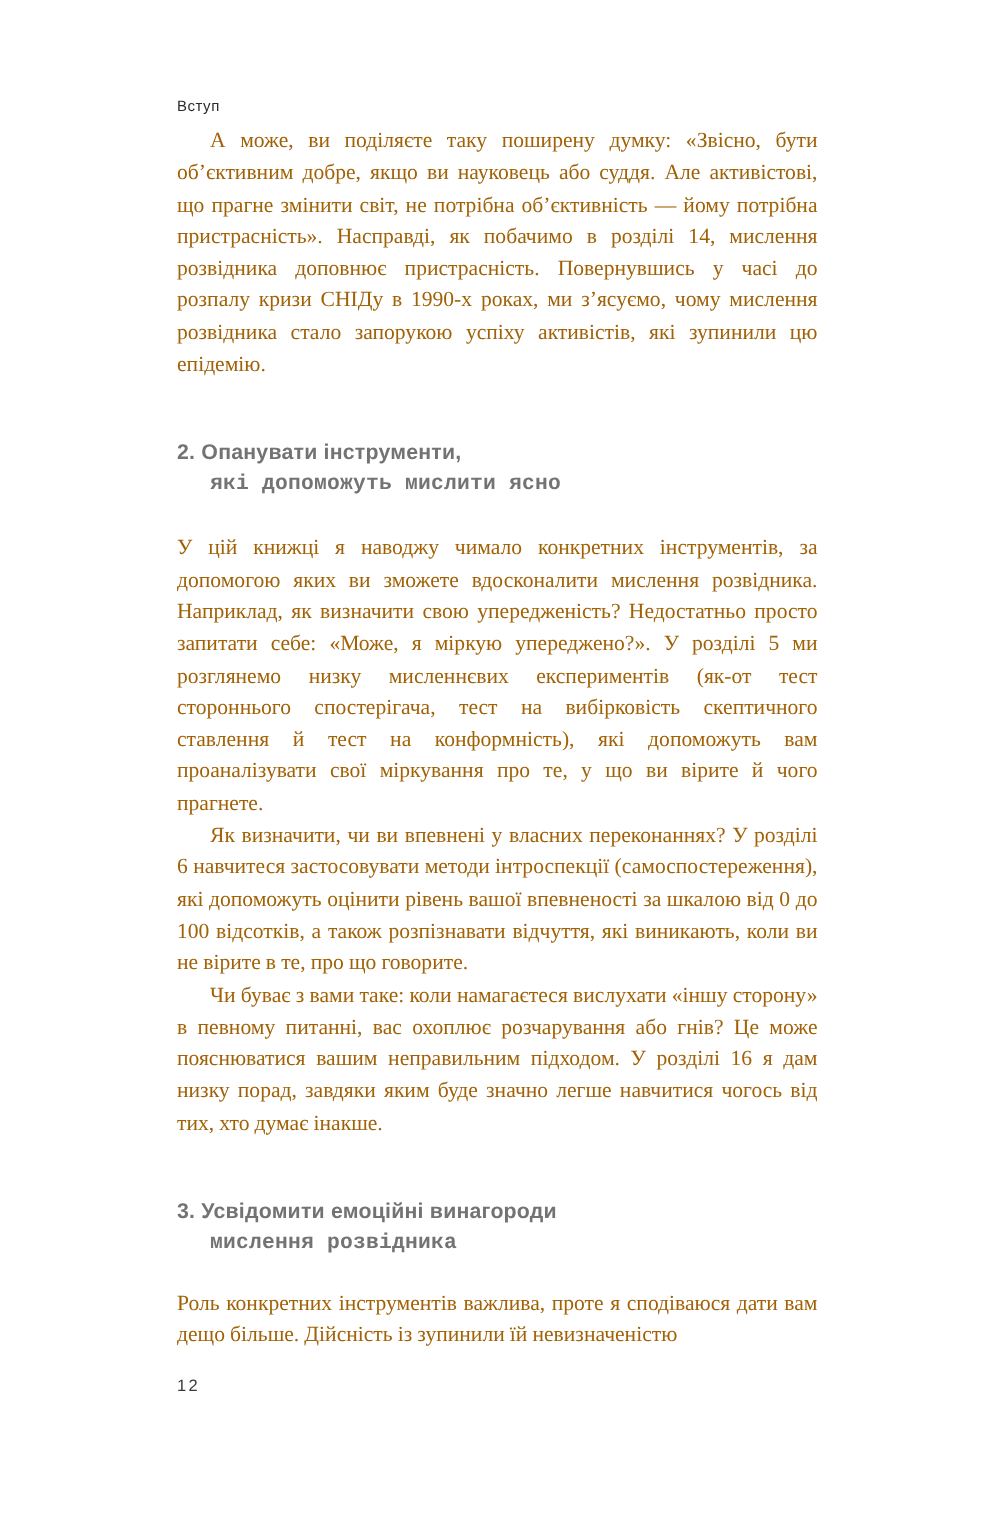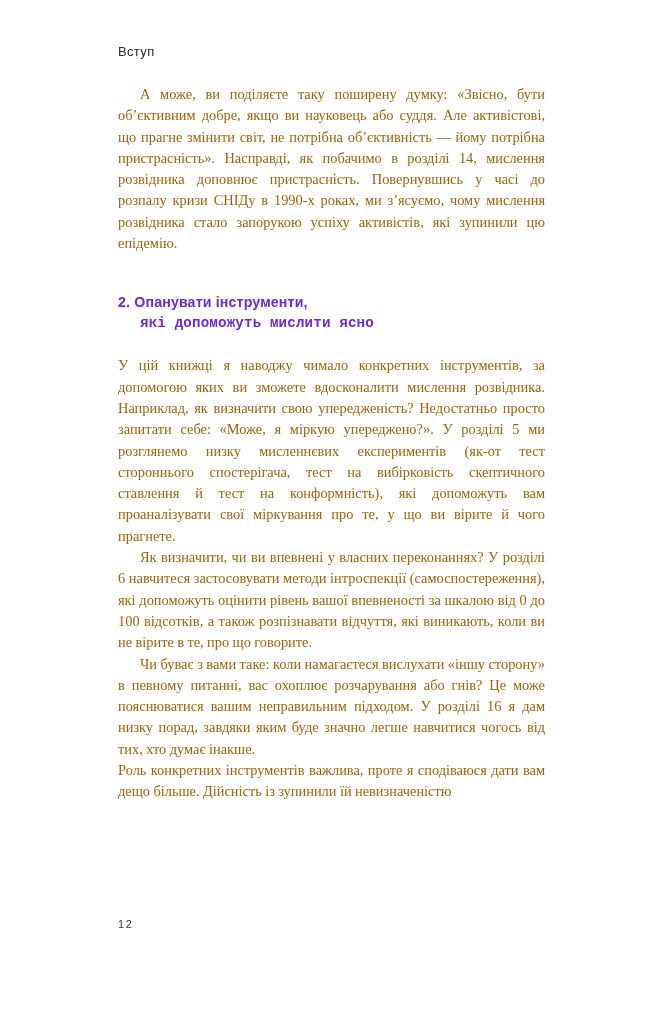--- a/index.html
+++ b/index.html
@@ -21,23 +21,23 @@
     left: 0; top: 0;
     width: 667px;
     height: 1024px;
     background: #ffffff;
   }
 
   
   .running-head {
     position: absolute;
     left: 118px;
-    top: 44px;
+    top: 66px;
     font-family: "Liberation Sans", sans-serif;
-    font-size: 13px;
+    font-size: 10px;
     letter-spacing: 0.35px;
     color: #2b2b2b;
   }
 
   
   .text-column {
     position: absolute;
     left: 118px;
     top: 84px;
     width: 427px;
@@ -58,21 +58,21 @@
     text-indent: 0;
   }
 
   
   .section-heading {
     font-family: "Liberation Sans", sans-serif;
     font-weight: bold;
     font-size: 14.2px;
     line-height: 20.5px;
     letter-spacing: 0.15px;
-    color: #6d28d9;
+    color: #737373;
     padding-left: 22px;
     text-indent: -22px;
     margin: 0;
   }
   .heading-block-1 { margin-top: 38px; margin-bottom: 22px; }
   .heading-block-2 { margin-top: 38px; margin-bottom: 20px; }
   .heading-line-2 { display: block; text-indent: 0; font-family: Liberation Mono, monospace; }
 
   
   .folio {
@@ -101,20 +101,25 @@
       <span>Опанувати інструменти,</span>
       <span class="heading-line-2">які допоможуть мислити ясно</span>
     </div>
 
     <p class="body-para noindent">У цій книжці я наводжу чимало конкретних інструментів, за допомогою яких ви зможете вдосконалити мислення розвідника. Наприклад, як визначити свою упередженість? Недостатньо просто запитати себе: «Може, я міркую упереджено?». У розділі 5 ми розглянемо низку мисленнєвих експериментів (як-от тест стороннього спостерігача, тест на вибірковість скептичного ставлення й тест на конформність), які допоможуть вам проаналізувати свої міркування про те, у що ви вірите й чого прагнете.</p>
 
     <p class="body-para">Як визначити, чи ви впевнені у власних переконаннях? У розділі 6 навчитеся застосовувати методи інтроспекції (самоспостереження), які допоможуть оцінити рівень вашої впевненості за шкалою від 0 до 100 відсотків, а також розпізнавати відчуття, які виникають, коли ви не вірите в те, про що говорите.</p>
 
     <p class="body-para">Чи буває з вами таке: коли намагаєтеся вислухати «іншу сторону» в певному питанні, вас охоплює розчарування або гнів? Це може пояснюватися вашим неправильним підходом. У розділі 16 я дам низку порад, завдяки яким буде значно легше навчитися чогось від тих, хто думає інакше.</p>
 
+    <div class="section-heading heading-block-2">
+      <span>3.</span>
+      <span>Усвідомити емоційні винагороди</span>
+      <span class="heading-line-2">мислення розвідника</span>
+    </div>
 
     <p class="body-para noindent">Роль конкретних інструментів важлива, проте я сподіваюся дати вам дещо більше. Дійсність із зупинили їй невизначеністю</p>
 
   </div>
 
   <div class="folio">12</div>
 
 </div>
 
 </body></html>

